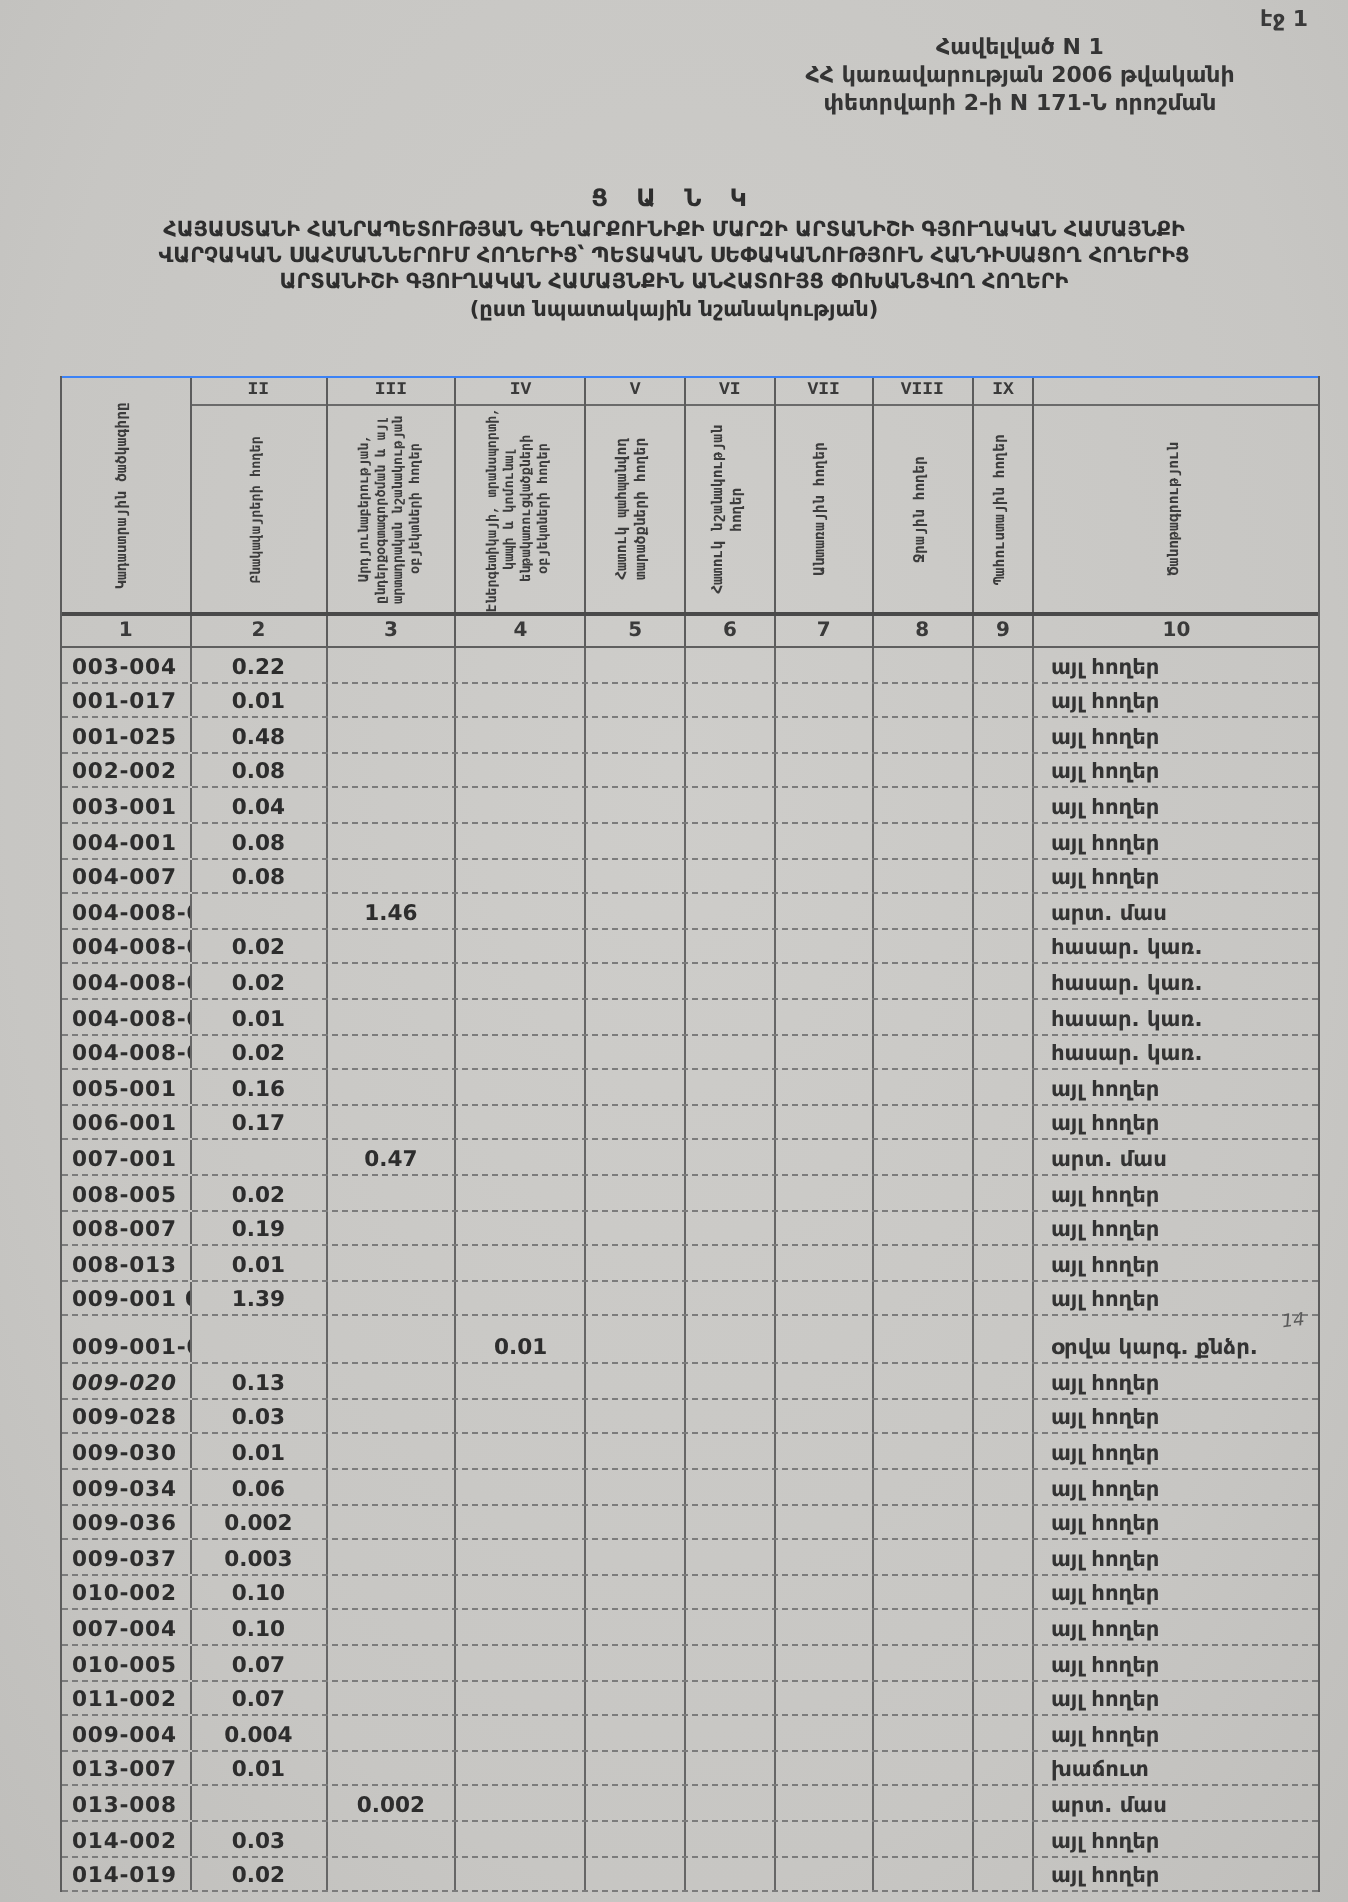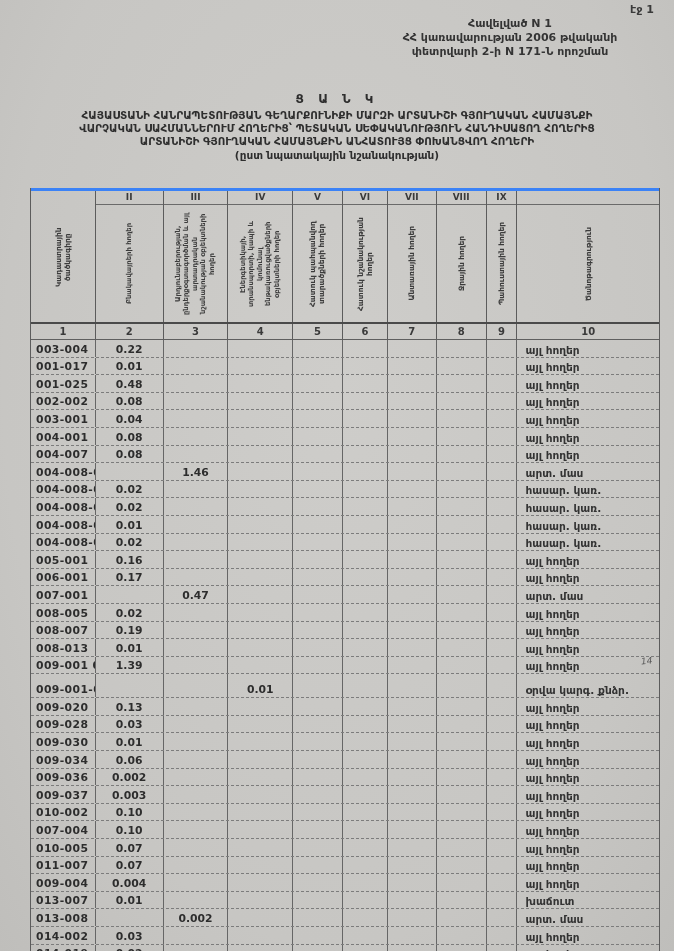--- a/index.html
+++ b/index.html
@@ -12,21 +12,21 @@
   .pageLabel{position:absolute;top:3px;right:20px;font-size:11px;font-weight:bold;color:#3a3a3a;}
   .apdx{position:absolute;top:17px;right:24px;width:280px;text-align:center;
         font-size:11px;font-weight:bold;line-height:14px;color:#343434;}
   .titleBlock{position:absolute;top:92px;left:0;width:674px;text-align:center;color:#2e2e2e;}
   .titleMain{font-size:12px;font-weight:bold;letter-spacing:5px;margin-bottom:3px;}
   .titleLine{font-size:10.4px;font-weight:bold;line-height:13px;}
   .titleSub{font-size:10.5px;font-weight:bold;margin-top:1px;}
 
   .tbl{position:absolute;left:30px;top:188px;width:630px;
        border-left:1px solid #5c5c5c;border-right:1px solid #5c5c5c;box-sizing:border-box;}
-  .hdr{display:flex;height:136px;border-top:3px solid #3b82f6;border-bottom:2px solid #4a4a4a;box-sizing:border-box;}
+  .hdr{display:flex;height:120px;border-top:1px solid #3b82f6;border-bottom:2px solid #4a4a4a;box-sizing:border-box;font-family:Liberation Mono, monospace;}
   .hcell{box-sizing:border-box;border-right:1px solid #5c5c5c;display:flex;flex-direction:column;align-items:stretch;}
   .hcell:last-child{border-right:none;}
   .numStrip{height:13px;border-bottom:1px solid #6a6a6a;text-align:center;
             font-size:9px;font-weight:bold;line-height:13px;color:#3a3a3a;flex:0 0 auto;}
   .labWrap{flex:1;display:flex;align-items:center;justify-content:center;overflow:hidden;}
   .vt{writing-mode:vertical-rl;transform:rotate(180deg);
       font-size:6.8px;font-weight:bold;line-height:1.25;text-align:center;
       max-height:104px;color:#3c3c3c;}
   .vt.big{font-size:7.4px;}
   .idxRow{display:flex;height:16px;border-bottom:1px solid #5f5f5f;box-sizing:border-box;}
@@ -494,21 +494,21 @@
           <div class="tcell" style="width: 50px;"></div>
           <div class="tcell" style="width: 45px;"></div>
           <div class="tcell" style="width: 49px;"></div>
           <div class="tcell" style="width: 50px;"></div>
           <div class="tcell" style="width: 31px;"></div>
           <div class="tcell" style="width: 142px;">
             <span class="noteTxt">օրվա կարգ. քնձր.</span>
           </div>
         </div>
         <div class="trow">
-          <div class="tcell" style="width: 65px;">
+          <div class="tcell" style="width: 65px; font-style: italic;">
             <span class="codeTxt">009-020</span>
           </div>
           <div class="tcell" style="width: 68px;">
             <span class="valTxt">0.13</span>
           </div>
           <div class="tcell" style="width: 65px;"></div>
           <div class="tcell" style="width: 65px;"></div>
           <div class="tcell" style="width: 50px;"></div>
           <div class="tcell" style="width: 45px;"></div>
           <div class="tcell" style="width: 49px;"></div>
@@ -657,21 +657,21 @@
           <div class="tcell" style="width: 45px;"></div>
           <div class="tcell" style="width: 49px;"></div>
           <div class="tcell" style="width: 50px;"></div>
           <div class="tcell" style="width: 31px;"></div>
           <div class="tcell" style="width: 142px;">
             <span class="noteTxt">այլ հողեր</span>
           </div>
         </div>
         <div class="trow">
           <div class="tcell" style="width: 65px;">
-            <span class="codeTxt">011-007</span>
+            <span class="codeTxt">011-002</span>
           </div>
           <div class="tcell" style="width: 68px;">
             <span class="valTxt">0.07</span>
           </div>
           <div class="tcell" style="width: 65px;"></div>
           <div class="tcell" style="width: 65px;"></div>
           <div class="tcell" style="width: 50px;"></div>
           <div class="tcell" style="width: 45px;"></div>
           <div class="tcell" style="width: 49px;"></div>
           <div class="tcell" style="width: 50px;"></div>

